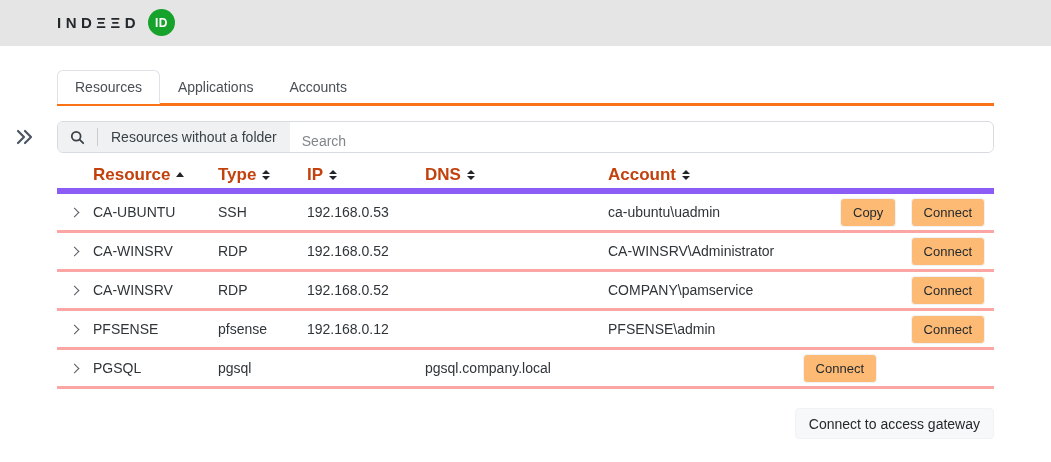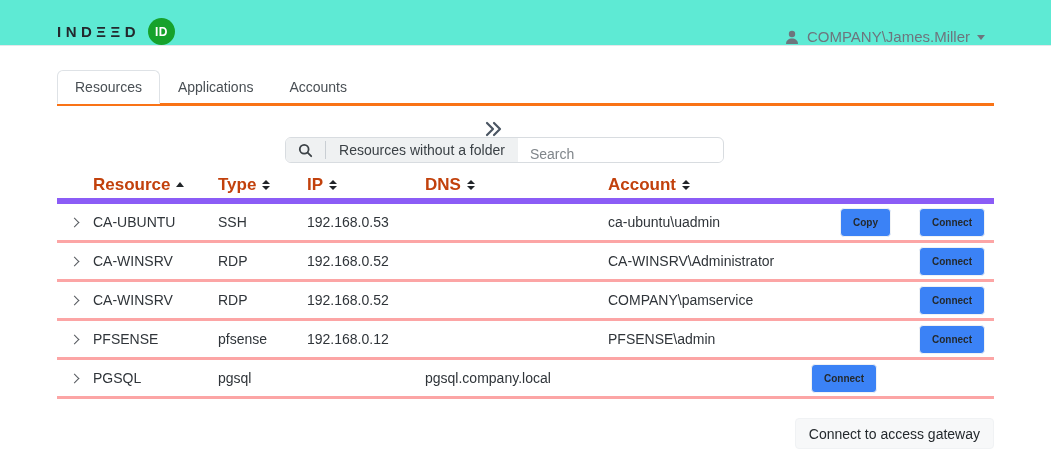--- a/index.html
+++ b/index.html
@@ -1,21 +1,21 @@
 <!DOCTYPE html>
 <html><head>
 <meta charset="utf-8">
 <style>
   * { margin:0; padding:0; box-sizing:border-box; }
   html,body { width:1051px; height:462px; background:#fff; overflow:hidden;
               font-family:"Liberation Sans", sans-serif; }
 
   
-  .topbar { height:46px; background:#5eead4; border-bottom:1px solid #e4e7ea;
-            display:flex; align-items:flex-end; justify-content:space-between;
+  .topbar { height:46px; background:#e5e5e5; border-bottom:1px solid #e4e7ea;
+            display:flex; align-items:center; justify-content:space-between;
             padding:0 66px 0 57px; }
   .brand { display:flex; align-items:center; gap:8px; }
   .brand-text { font-size:15px; font-weight:600; letter-spacing:4.5px;
                 color:#23282d; }
   .brand-badge { width:27px; height:27px; border-radius:50%; background:#16a22b;
                  color:#fff; font-size:12px; font-weight:700; letter-spacing:.5px;
                  display:flex; align-items:center; justify-content:center; }
   .user-menu { display:flex; align-items:center; gap:7px; color:#6d757d;
                font-size:15px; cursor:pointer; }
   .caret-down { width:0; height:0; border-left:4px solid transparent;
@@ -25,21 +25,21 @@
   
   .tabs { display:flex; margin:24px 57px 0 57px; border-bottom:3px solid #f97316; }
   .tab { padding:8px 17px; font-size:14px; color:#494f54; cursor:pointer;
          border:1px solid transparent; border-bottom:none;
          border-top-left-radius:6px; border-top-right-radius:6px;
          margin-bottom:-1px; background:transparent; }
   .tab.active { background:#fff; border-color:#dee2e6;
                 border-bottom:1px solid #fff; }
 
   
-  .toolbar { display:flex; align-items:center; margin:15px 57px 0 15px;flex-direction:column; }
+  .toolbar { display:flex; align-items:center; margin:15px 57px 0 15px; }
   .panel-toggle { width:42px; display:flex; align-items:center; cursor:pointer; }
   .search-group { flex:1; height:32px; border:1px solid #d8dce0; border-radius:6px;
                   display:flex; align-items:stretch; background:#fff; overflow:hidden; }
   .search-left { display:flex; align-items:center; background:#eff1f2; }
   .search-icon-btn { padding:0 12px; display:flex; align-items:center; cursor:pointer; }
   .v-divider { width:1px; height:18px; background:#c9ced3; }
   .filter-label { padding:0 13px; font-size:14px; color:#3b4146; white-space:nowrap;
                   display:flex; align-items:center; cursor:pointer; }
   .search-input { flex:1; border:none; outline:none; font-size:14px; color:#212529;
                   padding:0 12px; font-family:"Liberation Sans", sans-serif; background:#fff;margin-top:8px; }
@@ -59,49 +59,39 @@
   .chevron-right { width:7px; height:7px; border-top:1.6px solid #55595e;
                    border-right:1.6px solid #55595e; transform:rotate(45deg); }
   .sort-asc { width:0; height:0; border-left:4px solid transparent;
               border-right:4px solid transparent; border-bottom:5px solid #212529; }
   .sort-both { display:flex; flex-direction:column; gap:2px; }
   .sort-both .up { width:0; height:0; border-left:4px solid transparent;
                    border-right:4px solid transparent; border-bottom:4px solid #212529; }
   .sort-both .down { width:0; height:0; border-left:4px solid transparent;
                      border-right:4px solid transparent; border-top:4px solid #212529; }
 
-  .btn { height:29px; padding:0 12px; font-size:10px; color:#24292d;
-         background:#3b82f6; border:1px solid #f0f2f4; border-radius:4px;
-         cursor:pointer; font-family:"Liberation Sans", sans-serif;font-weight:bold; }
+  .btn { height:29px; padding:0 12px; font-size:13px; color:#24292d;
+         background:#fdba74; border:1px solid #f0f2f4; border-radius:4px;
+         cursor:pointer; font-family:"Liberation Sans", sans-serif; }
   .copy-cell { display:flex; justify-content:flex-start; }
   .connect-cell { display:flex; justify-content:flex-end; padding-right:9px; }
 
   
   .footer { display:flex; justify-content:flex-end; margin:19px 57px 0 57px; }
   .btn-gateway { height:31px; padding:0 13px; font-size:14px; color:#24292d;
                  background:#f7f8f9; border:1px solid #f0f2f4; border-radius:4px;
                  cursor:pointer; font-family:"Liberation Sans", sans-serif;margin-left:24px; }
 </style>
 </head>
 <body>
 
 <div class="topbar">
   <div class="brand">
     <span class="brand-text">INDΞΞD</span>
     <span class="brand-badge">ID</span>
-  </div>
-  <div class="user-menu">
-    <span style="display:flex;">
-      <svg width="16" height="16" viewBox="0 0 16 16">
-          <circle cx="8" cy="5" r="3.2" fill="#6d757d"></circle>
-          <path d="M2 15c0-3.4 2.7-5.4 6-5.4s6 2 6 5.4z" fill="#6d757d"></path>
-        </svg>
-    </span>
-    <span>COMPANY\James.Miller</span>
-    <span class="caret-down"></span>
   </div>
 </div>
 
 <div class="tabs">
   <div class="tab active">Resources</div>
   <div class="tab">Applications</div>
   <div class="tab">Accounts</div>
 </div>
 
 <div class="toolbar">

